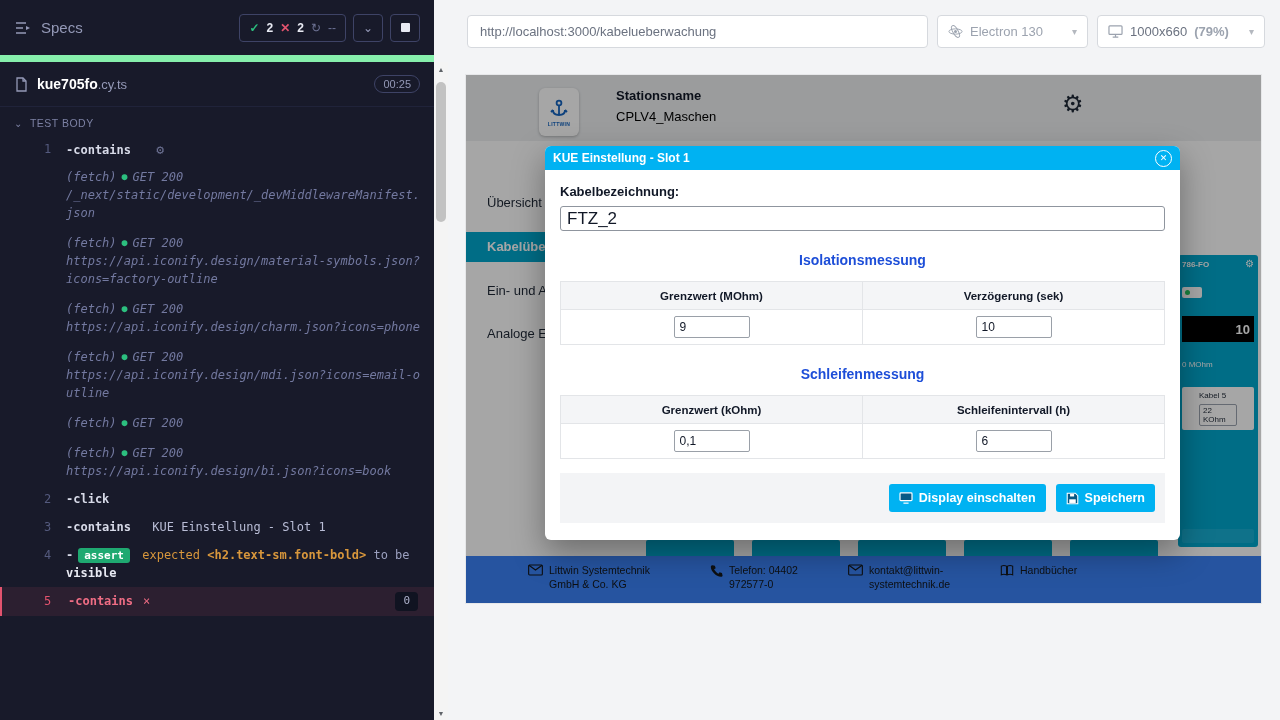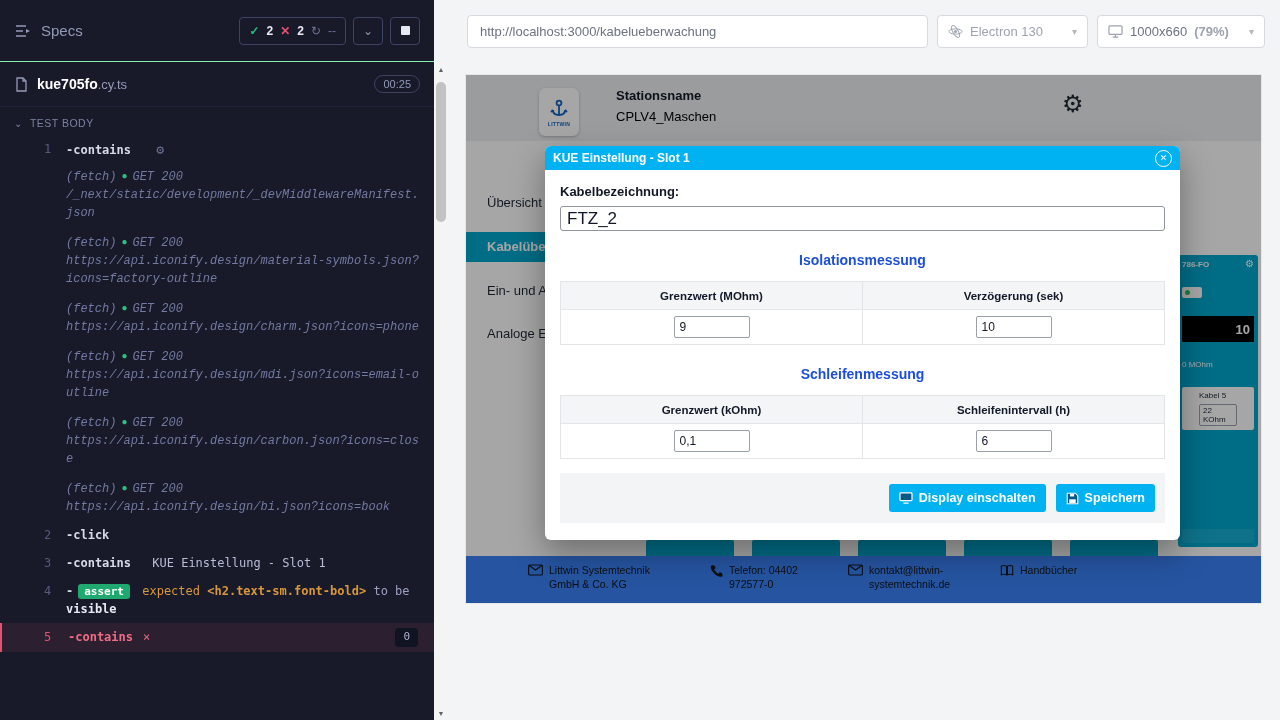--- a/index.html
+++ b/index.html
@@ -4,21 +4,21 @@
 <style>
   * { margin:0; padding:0; box-sizing:border-box; }
   html,body { width:1280px; height:720px; overflow:hidden; background:#f3f4f6;
               font-family:"Liberation Sans", sans-serif; }
   .canvas { position:relative; width:1280px; height:720px; background:#f3f4f6; overflow:hidden; }
 
   
   .left-panel { position:absolute; left:0; top:0; width:434px; height:720px;
                 background:#181a2a; color:#c3c7de; font-family:"DejaVu Sans Mono", monospace; }
   .lp-header { height:62px; display:flex; align-items:center; padding:0 14px;
-               border-bottom:1px solid #86efac; font-family:"Liberation Sans", sans-serif; }
+               border-bottom:7px solid #86efac; font-family:"Liberation Sans", sans-serif; }
   .specs-ico { width:18px; height:18px; margin-right:9px; flex:none; }
   .specs-label { color:#9499b7; font-size:15px; }
   .lp-header-right { margin-left:auto; display:flex; gap:7px; align-items:center; }
   .stats-pill { display:flex; align-items:center; gap:7px; border:1px solid #3e4366;
                 border-radius:4px; height:28px; padding:0 9px; font-size:12px; font-weight:bold; }
   .ic-pass { color:#2cbf7f; } .ic-fail { color:#e2536e; } .ic-pend { color:#6d7294; font-weight:normal; }
   .stat-num { color:#e8eaf3; }
   .sq-btn { width:30px; height:28px; border:1px solid #3e4366; border-radius:4px;
             display:flex; align-items:center; justify-content:center; color:#9499b7; font-size:12px; }
   .stop-glyph { width:9px; height:9px; background:#e8eaf3; border-radius:1px; }
@@ -35,21 +35,21 @@
                  font-family:"Liberation Sans", sans-serif; }
   .chev { font-size:10px; color:#7c81a3; }
 
   .trow { display:flex; padding:5px 10px 5px 0; font-size:12px; line-height:1.5; }
   .lnum { flex:0 0 66px; padding-left:44px; color:#545a7e; }
   .lcontent { flex:1; min-width:0; }
   .cmd { color:#d7dae8; font-weight:bold; }
   .cmd-arg { color:#b9bdd6; margin-left:14px; }
   .gear-sm { color:#6d7294; font-size:13px; margin-left:18px; }
   .fetch-block { margin-top:8px; display:flex; flex-direction:column; gap:12px; }
-  .fetch-entry { font-style:italic; color:#7379a0;font-family:Liberation Mono, monospace; }
+  .fetch-entry { font-style:italic; color:#7379a0; }
   .fetch-head { display:flex; align-items:center; gap:5px; }
   .dot { color:#2cbf7f; font-style:normal; font-size:10px; }
   .fetch-url { word-break:break-all; }
   .assert-badge { background:#1fa971; color:#ffffff; font-weight:bold; font-size:11px;
                   border-radius:3px; padding:1px 6px; margin:0 5px; font-style:normal; }
   .amb { color:#d8973c; } .amb-b { color:#d8973c; font-weight:bold; }
   .soft { color:#9ba0bf; } .strong { color:#e8eaf3; font-weight:bold; }
   .trow.failed { background:rgba(226,83,110,0.10); border-left:2px solid #e2536e; }
   .trow.failed .lnum { color:#e2536e; padding-left:42px; }
   .fail-cmd { color:#ef6d84; font-weight:bold; }
@@ -235,21 +235,20 @@
               <span>GET 200</span>
             </div>
             <div class="fetch-url">https://api.iconify.design/mdi.json?icons=email-outline</div>
           </div>
           <div class="fetch-entry">
             <div class="fetch-head">
               <span>(fetch)</span>
               <span class="dot">●</span>
               <span>GET 200</span>
             </div>
-            <div class="fetch-url">https://api.iconify.design/carbon.json?icons=close</div>
           </div>
           <div class="fetch-entry">
             <div class="fetch-head">
               <span>(fetch)</span>
               <span class="dot">●</span>
               <span>GET 200</span>
             </div>
             <div class="fetch-url">https://api.iconify.design/bi.json?icons=book</div>
           </div>
         </div>

